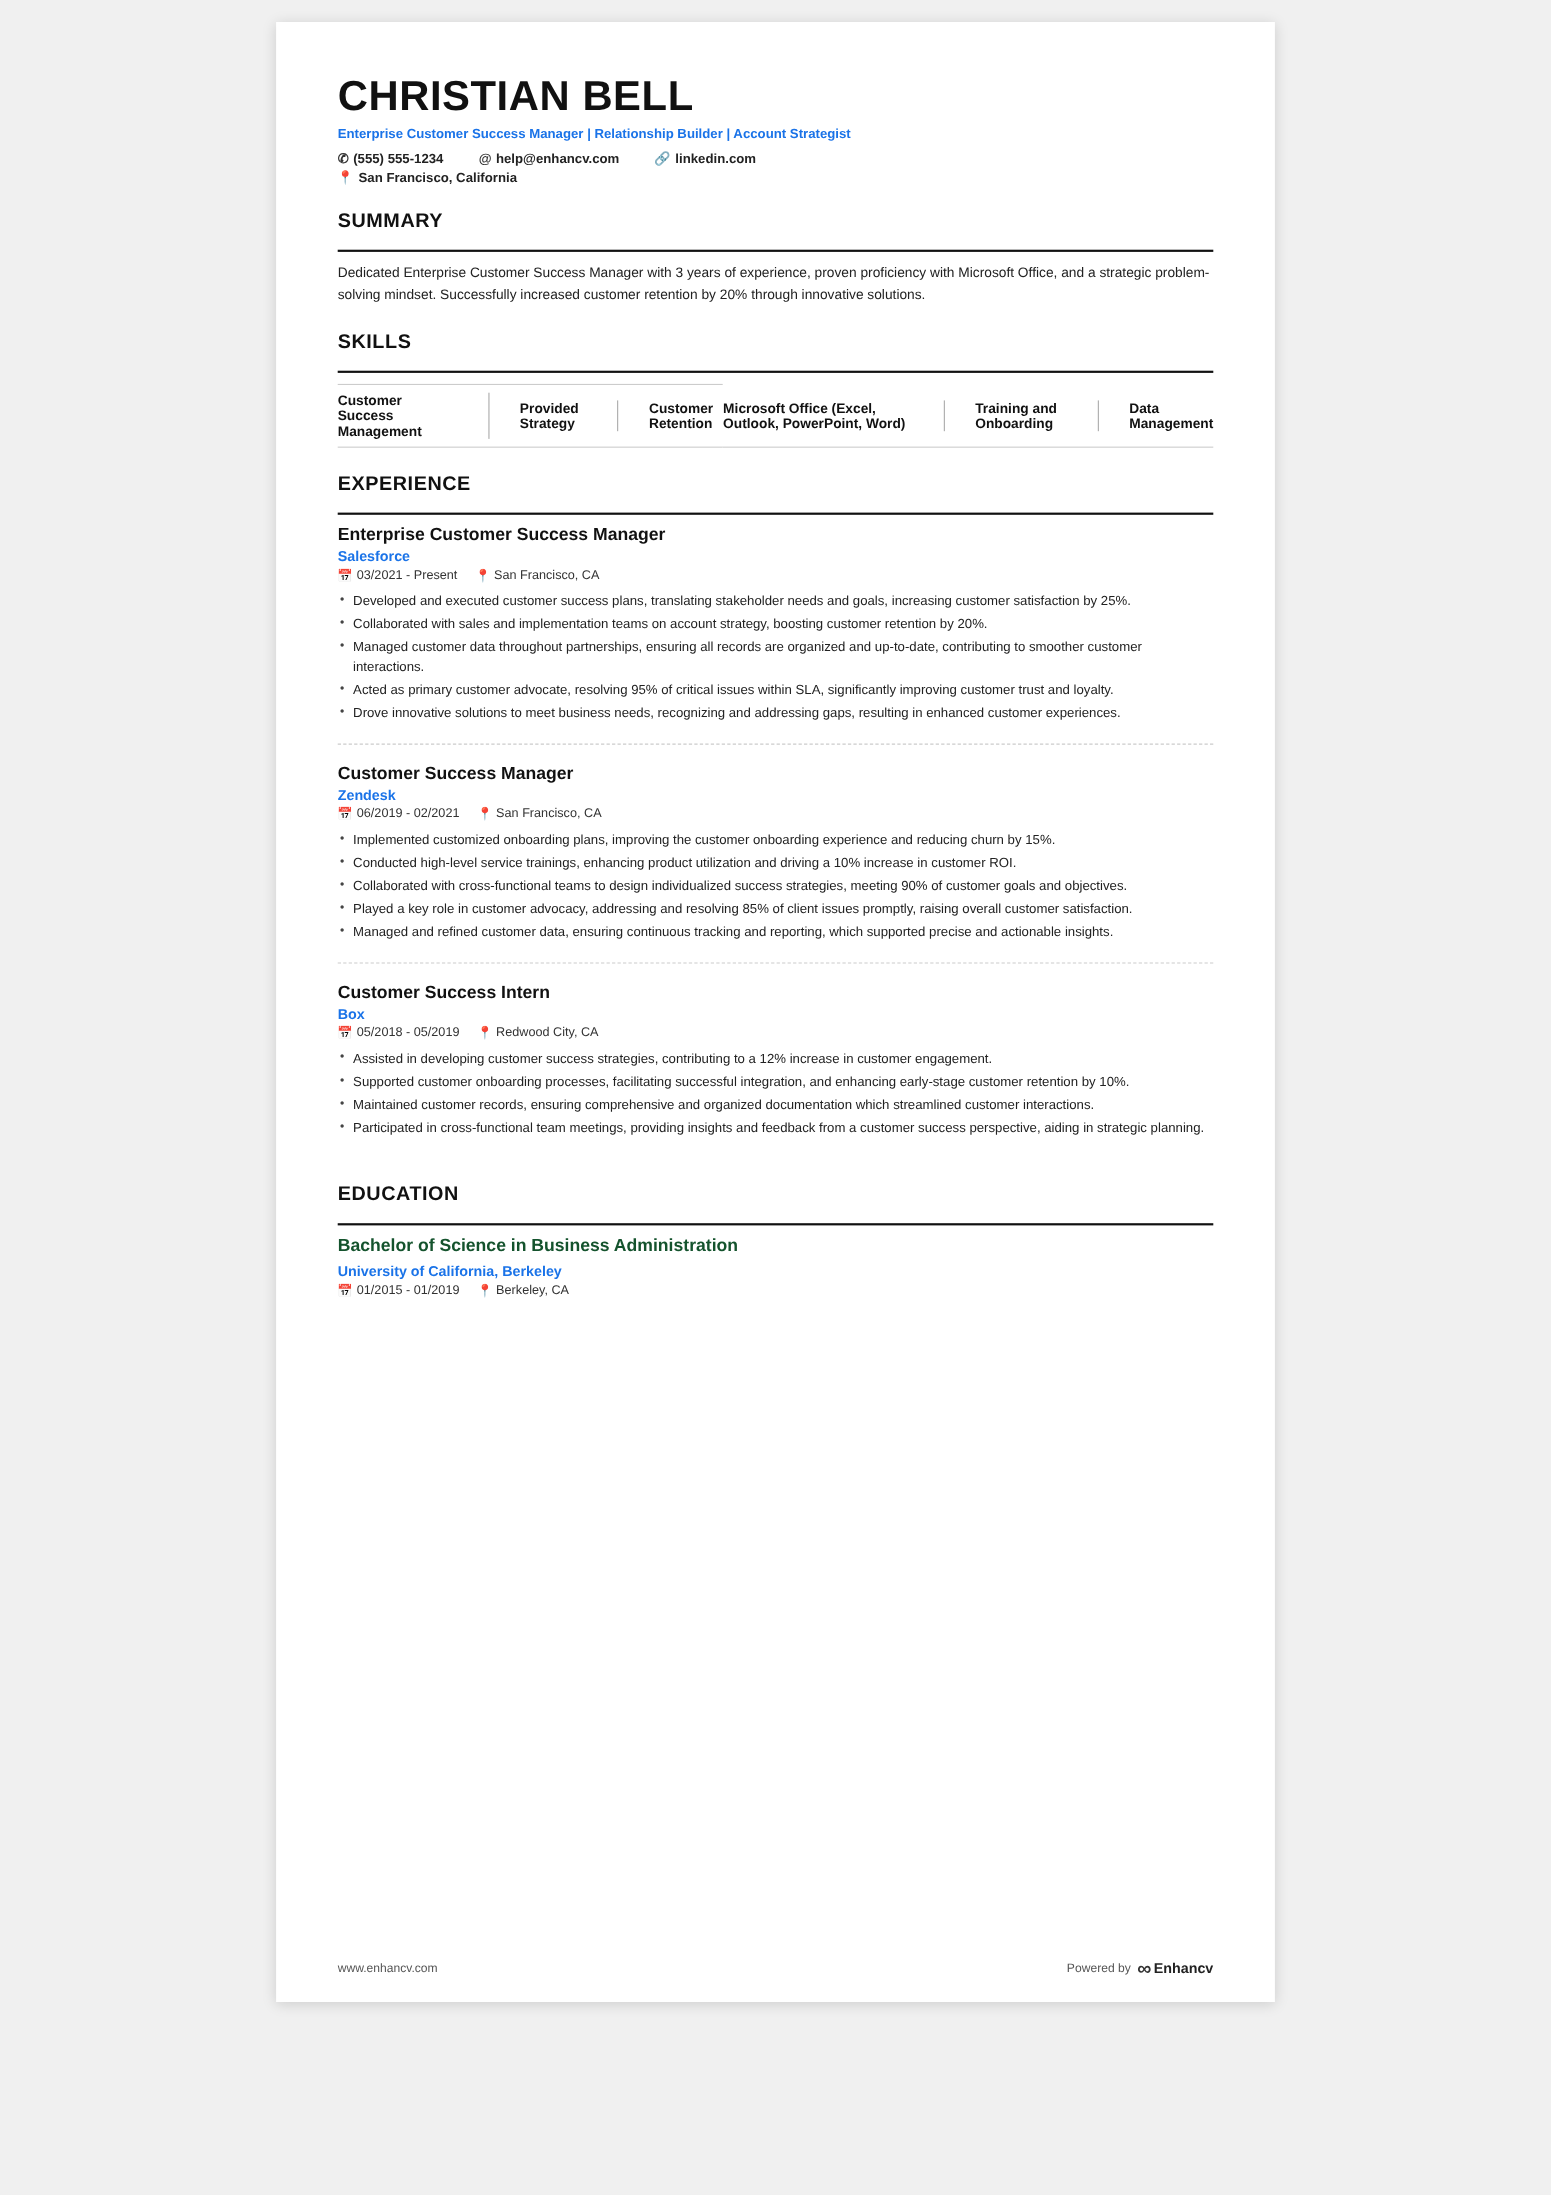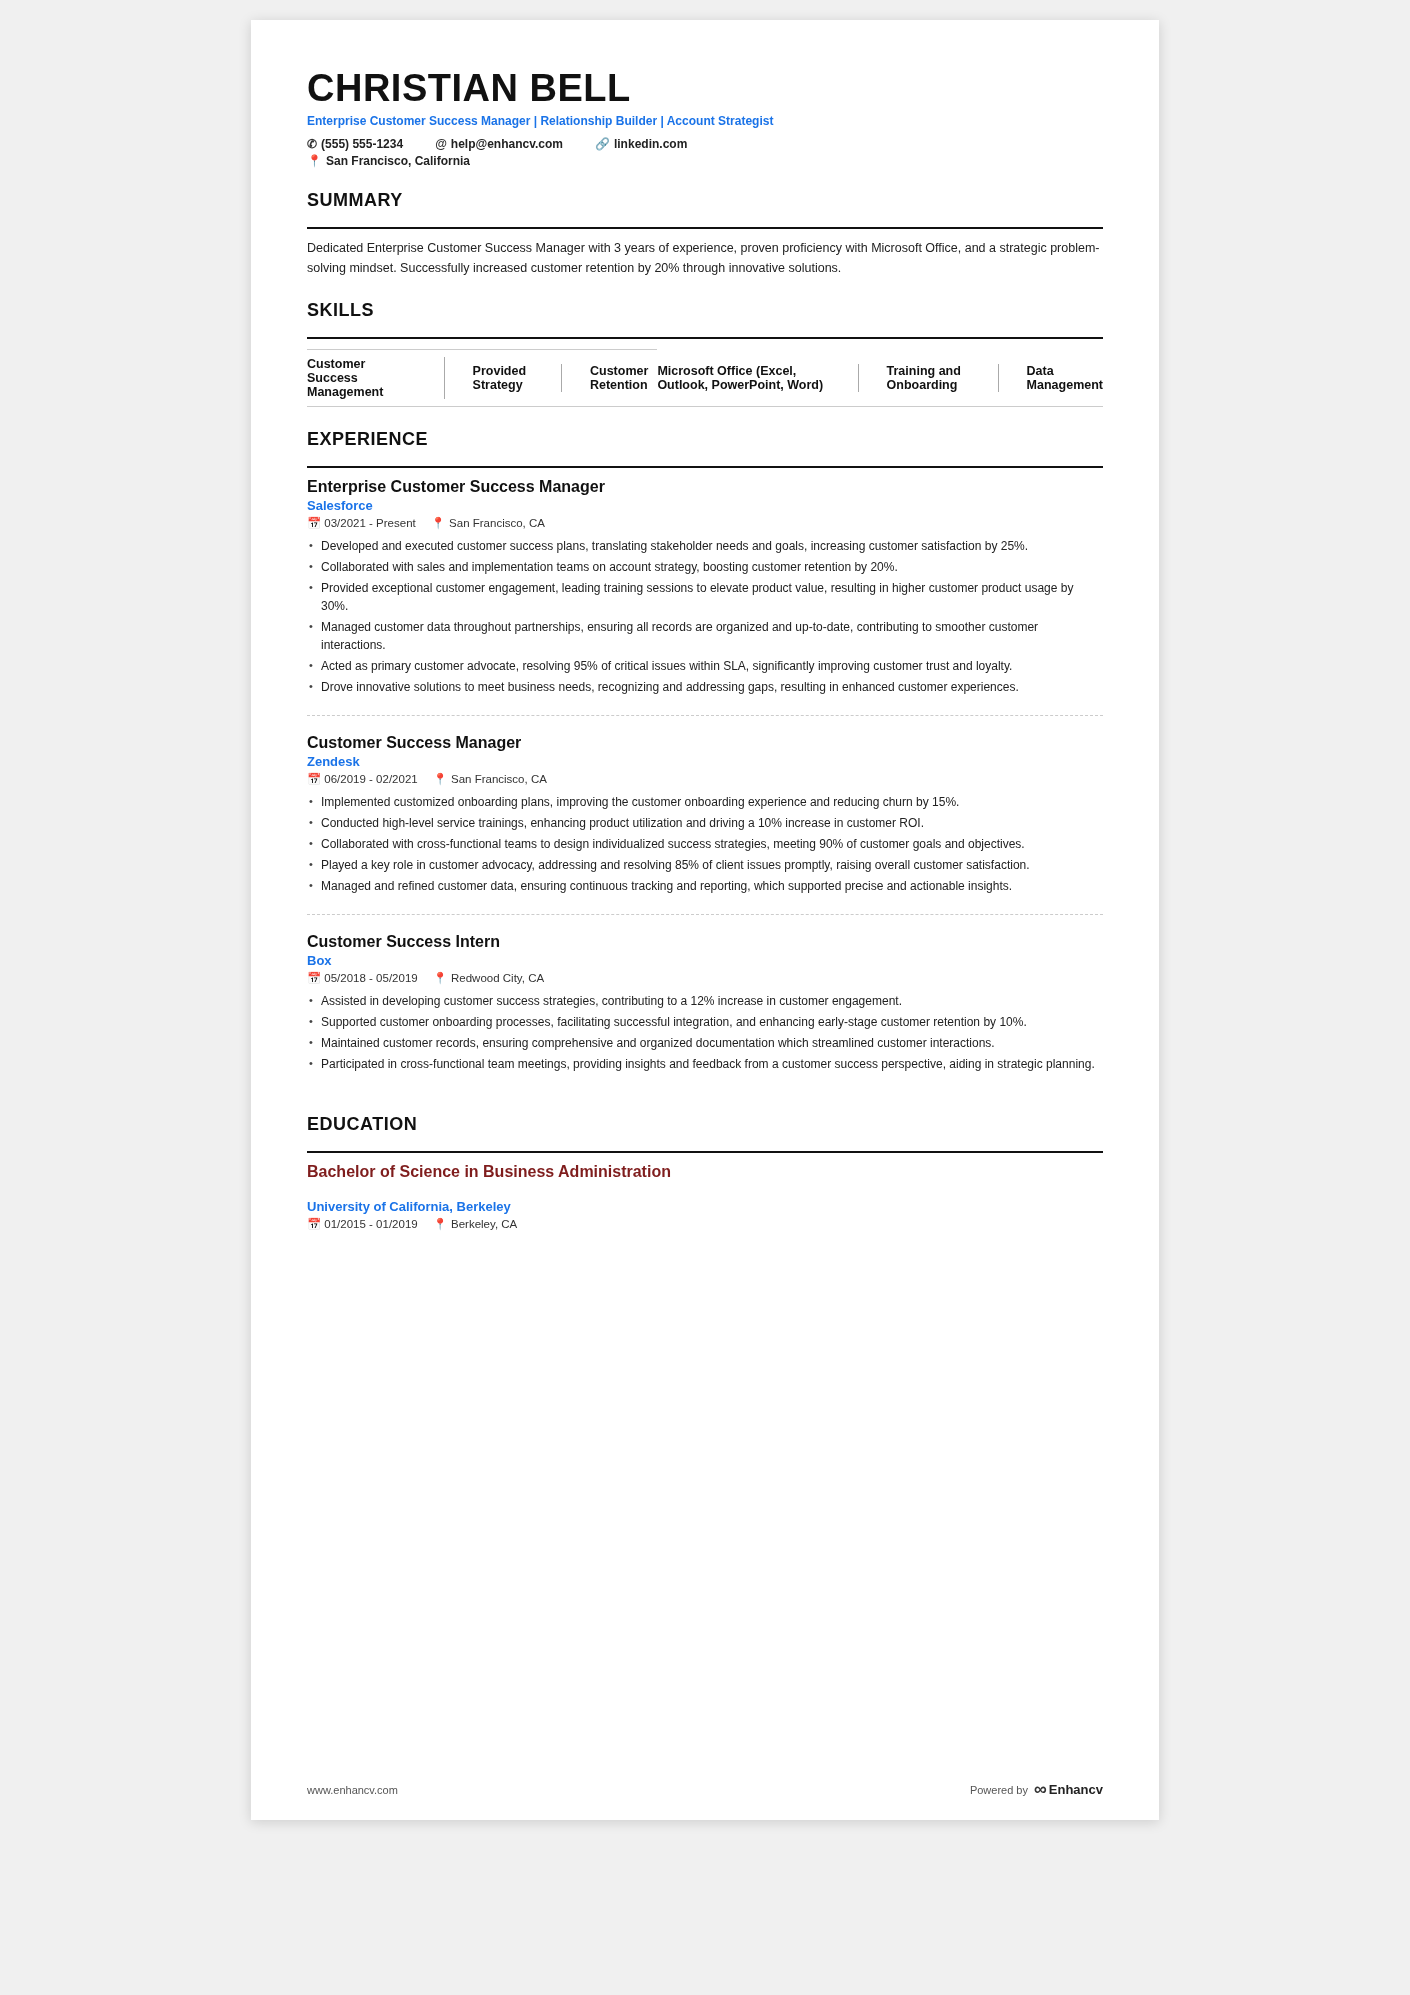--- a/index.html
+++ b/index.html
@@ -158,22 +158,22 @@
       content: "•";
       position: absolute;
       left: 2px;
       color: #444;
       font-size: 11px;
     }
     
     .edu-degree {
       font-size: 16px;
       font-weight: 700;
-      color: #7f1d1d;
-      margin-bottom: 18px;
+      color: #14532d;
+      margin-bottom: 6px;
     }
     .edu-school {
       font-size: 13px;
       font-weight: 700;
       color: #1a73e8;
       margin-bottom: 3px;
     }
     .edu-meta {
       font-size: 11.5px;
       color: #333;
@@ -280,21 +280,20 @@
           03/2021 - Present
         </span>
         <span>
           <span>📍</span>
           San Francisco, CA
         </span>
       </div>
       <ul class="exp-bullets">
         <li>Developed and executed customer success plans, translating stakeholder needs and goals, increasing customer satisfaction by 25%.</li>
         <li>Collaborated with sales and implementation teams on account strategy, boosting customer retention by 20%.</li>
-        <li>Provided exceptional customer engagement, leading training sessions to elevate product value, resulting in higher customer product usage by 30%.</li>
         <li>Managed customer data throughout partnerships, ensuring all records are organized and up-to-date, contributing to smoother customer interactions.</li>
         <li>Acted as primary customer advocate, resolving 95% of critical issues within SLA, significantly improving customer trust and loyalty.</li>
         <li>Drove innovative solutions to meet business needs, recognizing and addressing gaps, resulting in enhanced customer experiences.</li>
       </ul>
     </div>
 
     <div class="exp-block">
       <div class="exp-job-title">Customer Success Manager</div>
       <div class="exp-company">Zendesk</div>
       <div class="exp-meta">

